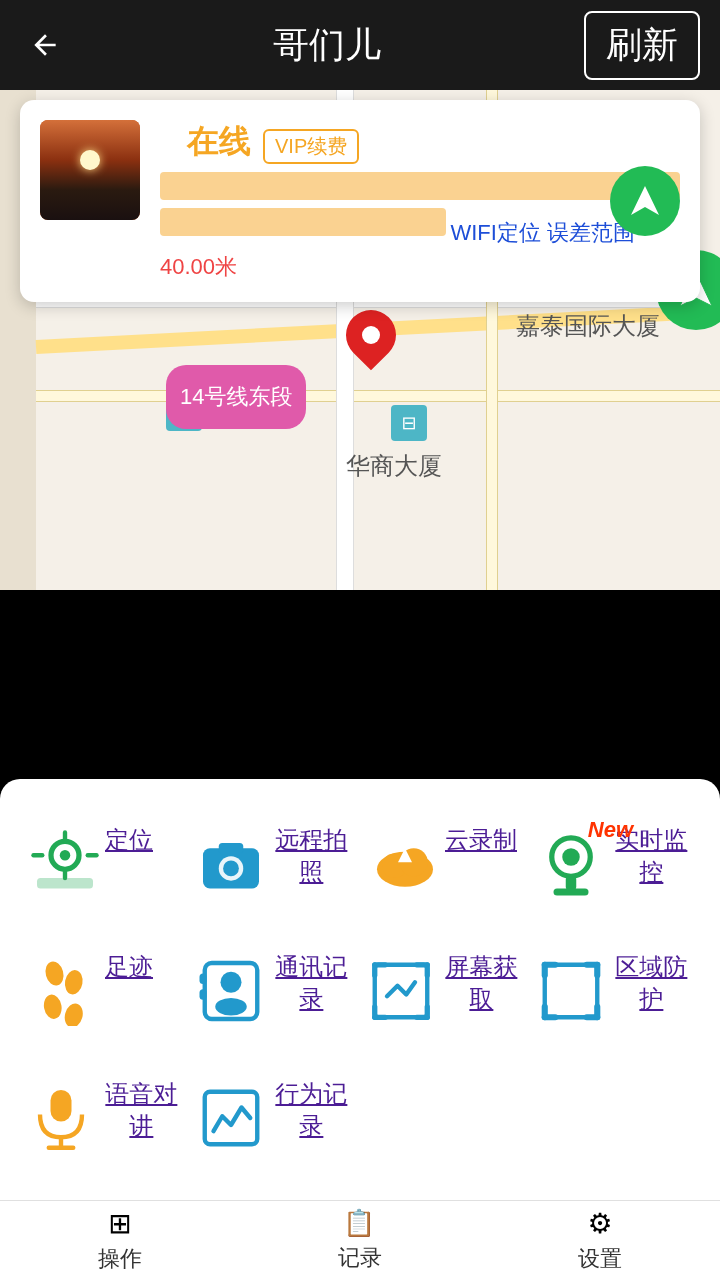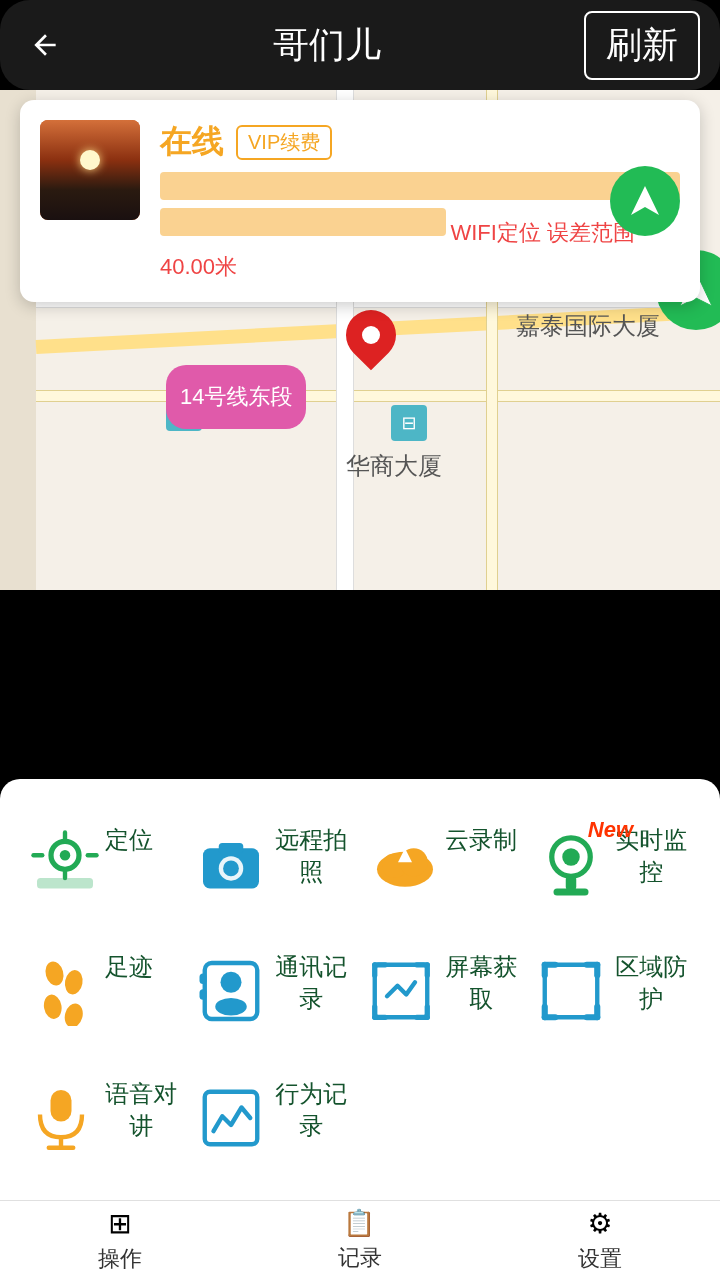--- a/index.html
+++ b/index.html
@@ -3,21 +3,21 @@
   <meta charset="utf-8">
   <meta name="viewport" content="width=720px">
   <style>
     * { margin: 0; padding: 0; box-sizing: border-box; }
     body { width: 720px; height: 1280px; overflow: hidden; font-family: 'PingFang SC', 'Microsoft YaHei', sans-serif; background: #000; position: relative; }
 
     
     .header {
       position: absolute; top: 0; left: 0; width: 720px; height: 90px;
       background: #1a1a1a; display: flex; align-items: center; justify-content: space-between;
-      padding: 0 20px; z-index: 100; border-radius: 30px;
+      padding: 0 20px; z-index: 100;
     }
     .header-back {
       width: 50px; height: 50px; display: flex; align-items: center; justify-content: center; cursor: pointer;
     }
     .header-back svg { width: 32px; height: 32px; fill: white; }
     .header-title { color: white; font-size: 36px; font-weight: 400; }
     .header-refresh {
       border: 2px solid white; border-radius: 8px; padding: 8px 20px;
       color: white; font-size: 36px; cursor: pointer;
     }
@@ -93,36 +93,36 @@
       width: 100%; height: 100%;
       background: linear-gradient(180deg, #d4703a 0%, #8b3010 40%, #2a1a10 70%, #1a1010 100%);
       position: relative;
     }
     .info-avatar-sun {
       position: absolute; top: 30%; left: 50%; transform: translateX(-50%);
       width: 20px; height: 20px; background: #fff8cc; border-radius: 50%;
       box-shadow: 0 0 10px #ffdd88;
     }
     .info-content { flex: 1; }
-    .info-status-row { display: flex; align-items: center; gap: 12px; margin-bottom: 8px; }
+    .info-status-row { display: flex; align-items: flex-end; gap: 12px; margin-bottom: 8px; margin-left: 27px; }
     .info-status-text { color: #f5a623; font-size: 32px; font-weight: bold; }
     .info-vip-badge {
       border: 2px solid #f5a623; color: #f5a623; font-size: 20px;
       padding: 2px 10px; border-radius: 6px;
     }
     .info-location-bar {
       background: #f5a623; opacity: 0.5; height: 28px; border-radius: 4px;
       margin-bottom: 8px; width: 100%;
     }
     .info-location-bar2 {
       background: #f5a623; opacity: 0.5; height: 28px; border-radius: 4px;
       margin-bottom: 4px; width: 55%;
       display: inline-block;
     }
-    .info-wifi-text { color: #ef4444; font-size: 22px; display: inline; }
+    .info-wifi-text { color: #1d4ed8; font-size: 22px; display: inline; }
     .info-error-text { color: #ef4444; font-size: 22px; }
 
     
     .bottom-panel {
       position: absolute; bottom: 80px; left: 0; width: 720px;
       background: white; border-radius: 20px 20px 0 0;
       padding: 30px 20px 10px;
       z-index: 60;
     }
 
@@ -135,21 +135,21 @@
       display: flex; flex-direction: row; align-items: flex-start;
       padding: 15px 5px 20px; position: relative; cursor: pointer;
     }
 
     .grid-icon-wrap {
       width: 80px; height: 80px; display: flex; align-items: center; justify-content: center;
       margin-bottom: 12px;
     }
 
     .grid-label {
-      font-size: 24px; color: #14532d; text-align: center;
+      font-size: 24px; color: #4c1d95; text-align: center; text-decoration: underline;
     }
 
     .new-badge {
       position: absolute; top: 8px; left: 50%; transform: translateX(-60%);
       color: #ff3300; font-size: 22px; font-weight: bold; font-style: italic;
     }
 
     
     .tab-bar {
       position: absolute; bottom: 0; left: 0; width: 720px; height: 80px;

